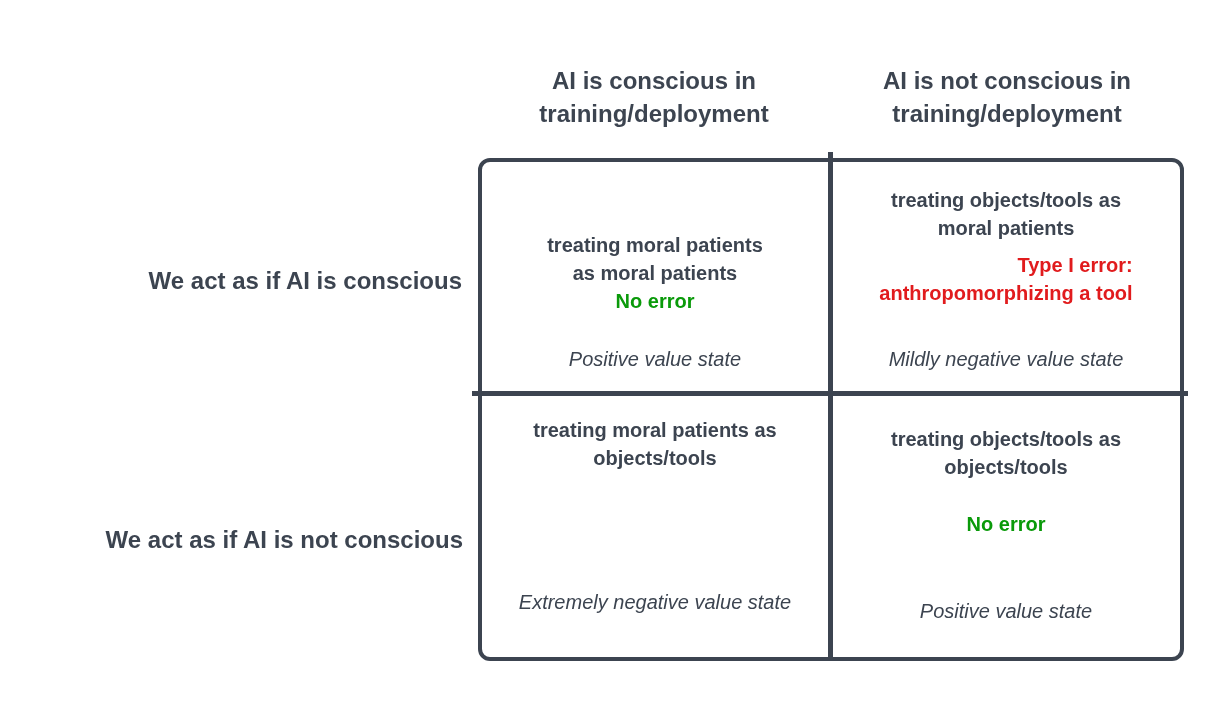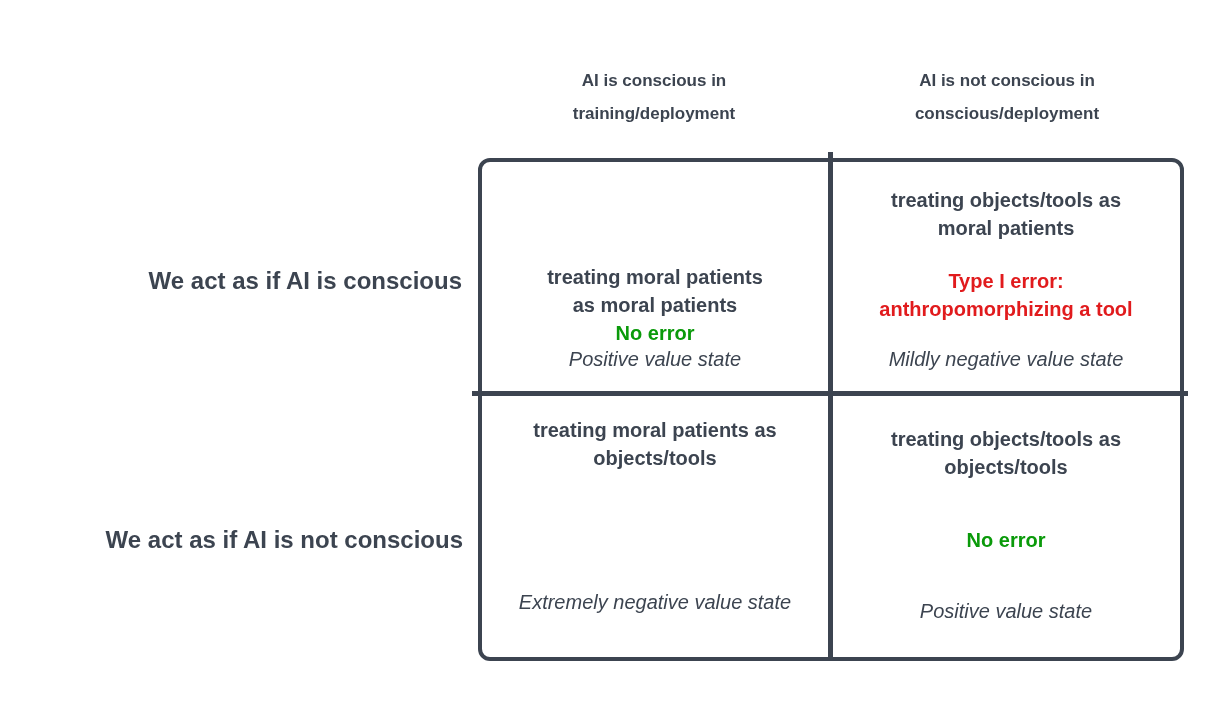--- a/index.html
+++ b/index.html
@@ -12,21 +12,21 @@
     width: 1226px;
     height: 703px;
     background: var(--background, #ffffff);
     font-family: "Liberation Sans", "DejaVu Sans", sans-serif;
     color: var(--text-dark, #3c4450);
     overflow: hidden;
   }
   .col-header {
     position: absolute;
     top: 64px;
-    font-size: 17px;
+    font-size: 24px;
     font-weight: bold;
     line-height: 33px;
     text-align: center;
     white-space: pre-line;
     color: var(--text-dark, #3c4450);
   }
   .ch1 { left: 478px; width: 352px; }
   .ch2 { left: 830px; width: 354px; }
   .row-label {
     position: absolute;
@@ -91,52 +91,53 @@
     font-size: 20px;
     font-weight: bold;
     line-height: 28px;
     white-space: pre-line;
   }
   .value-state {
     font-size: 20px;
     font-style: italic;
     line-height: 24px;
     color: var(--text-dark, #3c4450);
+    margin-top: 32px;
   }
 </style>
 </head>
 <body>
 
 <div class="canvas">
 
   <div class="col-header ch1">AI is conscious in
 training/deployment</div>
 
   <div class="col-header ch2">AI is not conscious in
-conscious/deployment</div>
+training/deployment</div>
 
   <div class="row-label rl2">We act as if AI is not conscious</div>
 
   <div class="row-label rl1">We act as if AI is conscious</div>
 
   <div class="matrix-box"></div>
   <div class="divider v"></div>
   <div class="divider h"></div>
 
   <div class="cell tl">
     <div class="treatment">treating moral patients
 as moral patients</div>
     <div class="error" style="color: rgb(10, 154, 10);">No error</div>
     <div class="value-state">Positive value state</div>
   </div>
 
   <div class="cell tr">
     <div class="treatment">treating objects/tools as
 moral patients</div>
-    <div class="error" style="color: rgb(225, 27, 29);">Type I error:
+    <div class="error" style="color: rgb(225, 27, 29); text-align: right;">Type I error:
 anthropomorphizing a tool</div>
     <div class="value-state">Mildly negative value state</div>
   </div>
 
   <div class="cell bl">
     <div class="treatment">treating moral patients as
 objects/tools</div>
     <div class="value-state">Extremely negative value state</div>
   </div>
 

